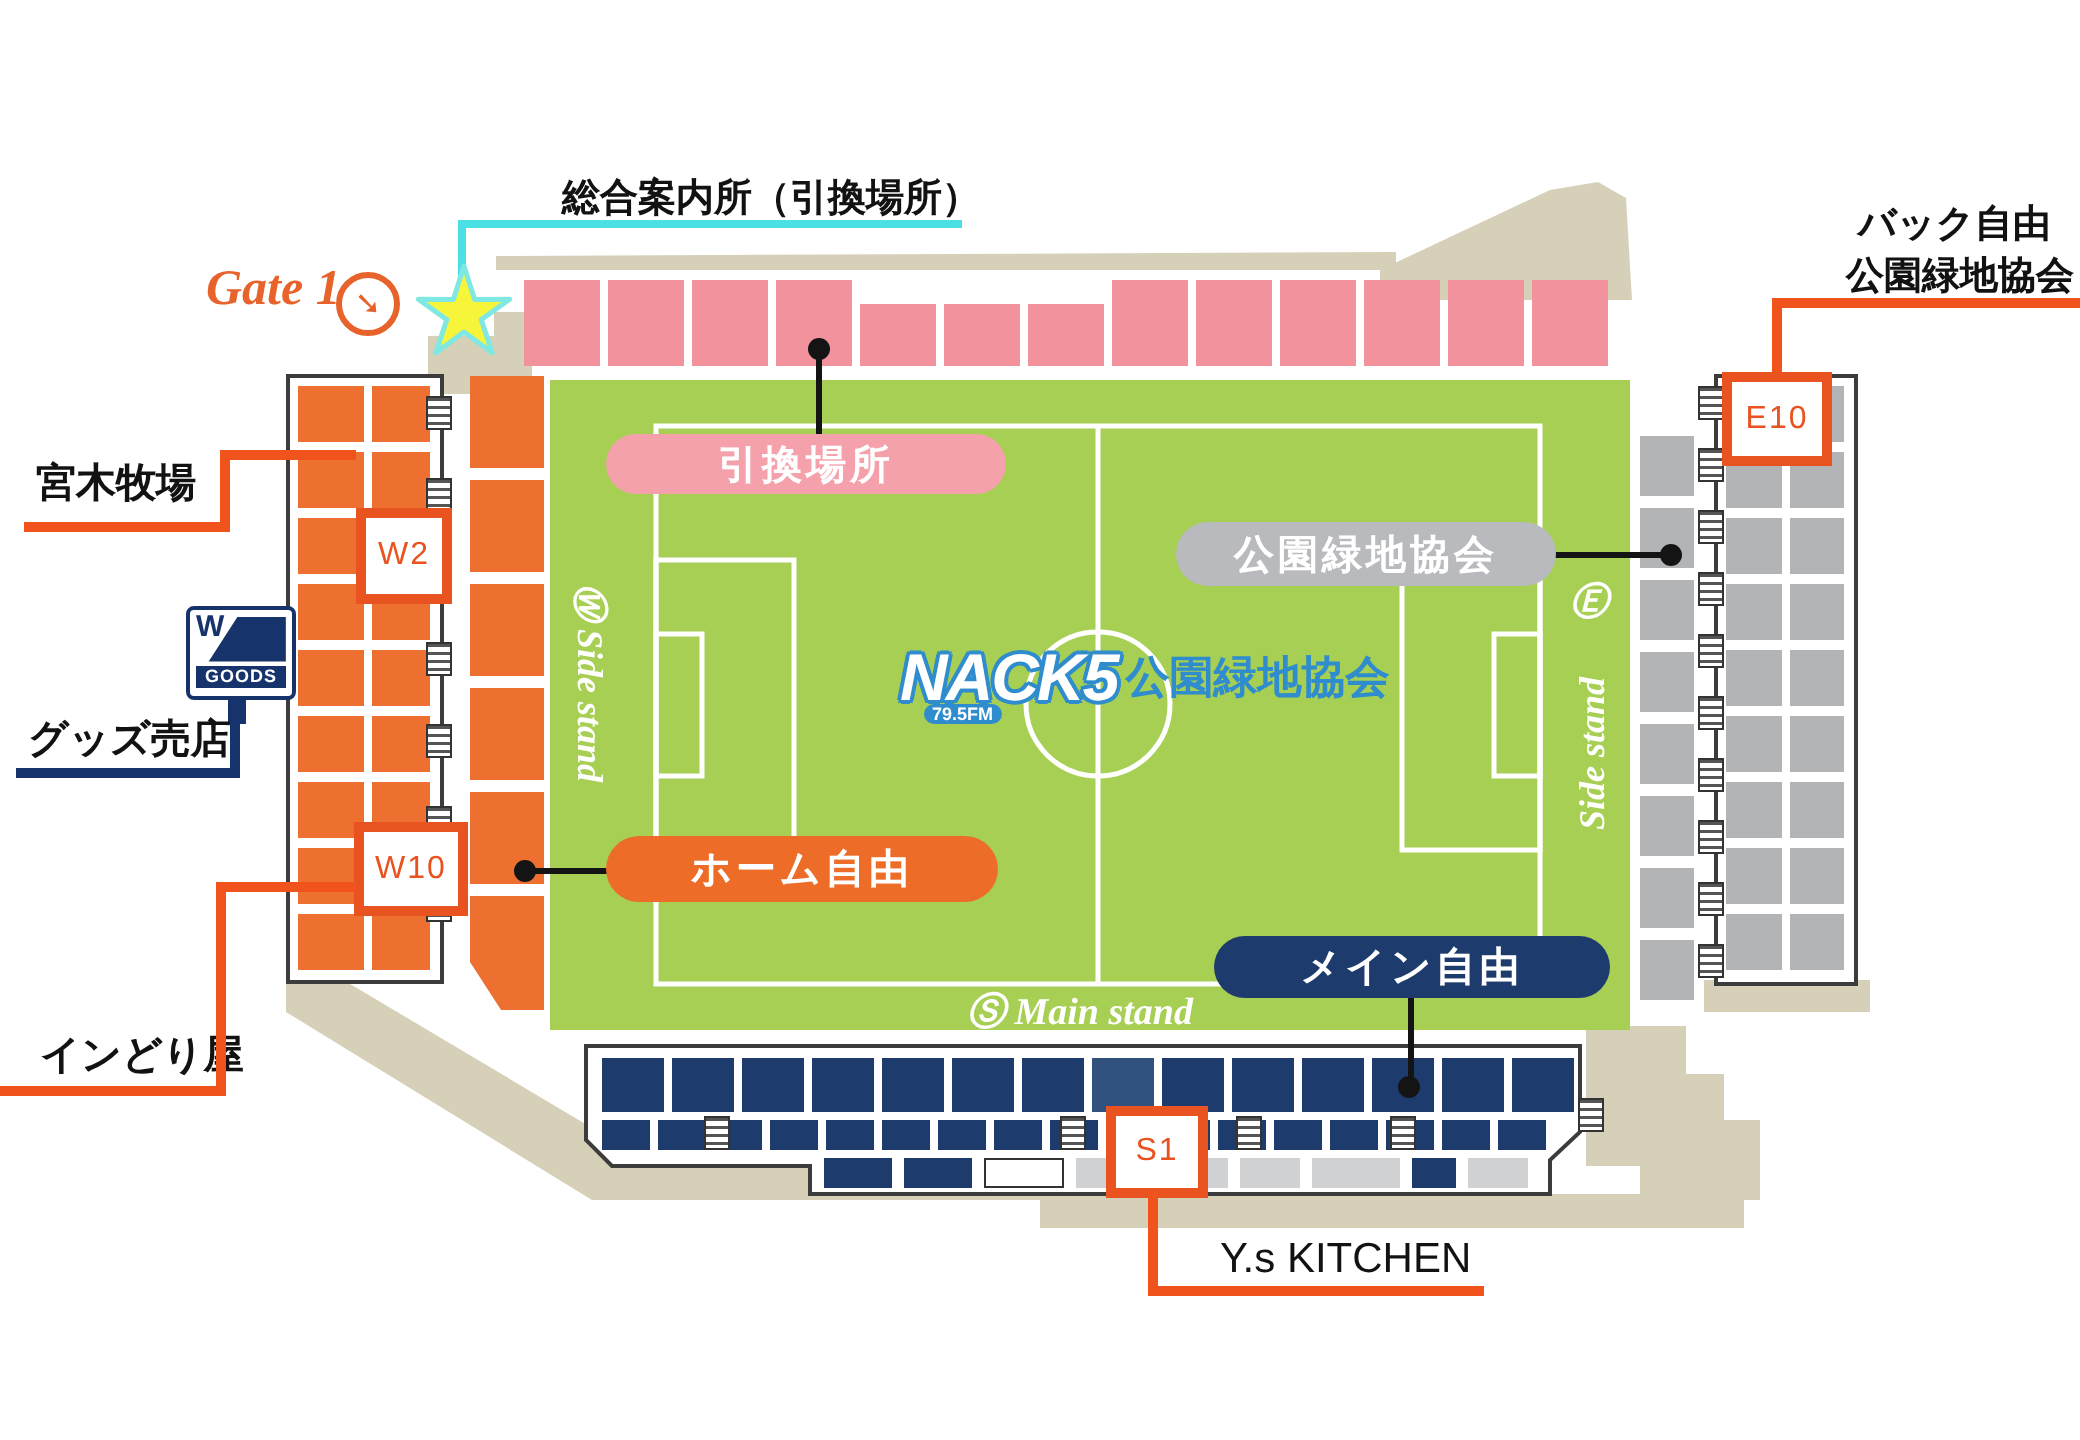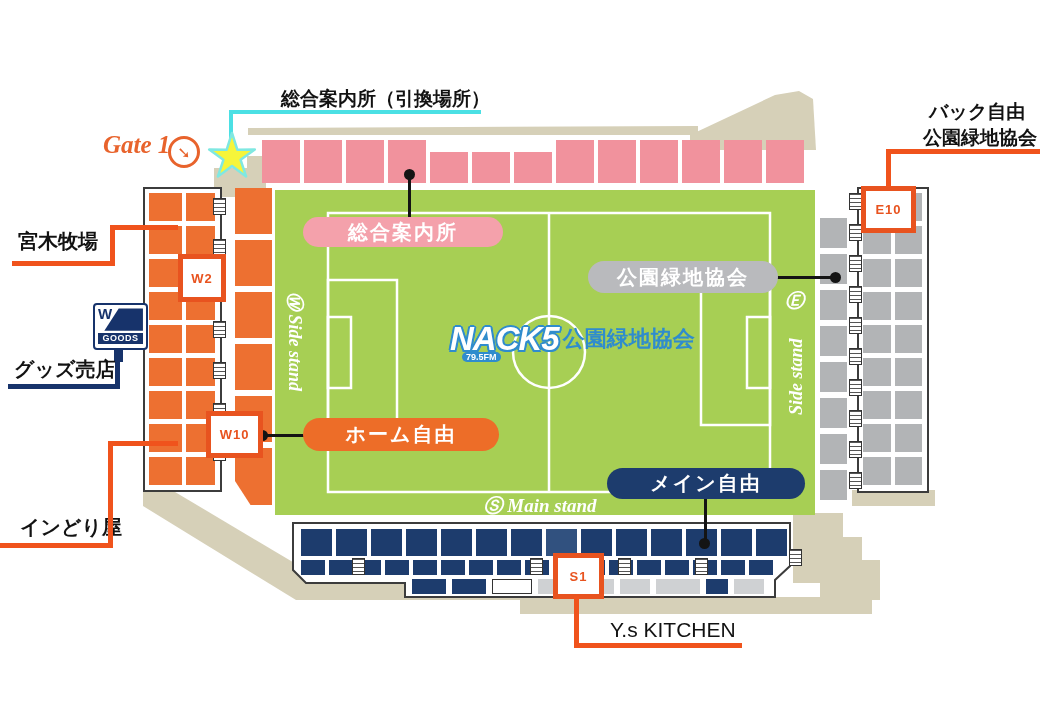--- a/index.html
+++ b/index.html
@@ -15,21 +15,21 @@
   #logo{position:absolute;left:450px;top:320px;z-index:2;display:flex;align-items:center;}
   #logo .nack{font:italic 900 33px "Liberation Sans",sans-serif;letter-spacing:-1px;color:#fff;position:relative;
     text-shadow:2px 0 0 #2f8ccd,-2px 0 0 #2f8ccd,0 2px 0 #2f8ccd,0 -2px 0 #2f8ccd,1.5px 1.5px 0 #2f8ccd,-1.5px -1.5px 0 #2f8ccd,1.5px -1.5px 0 #2f8ccd,-1.5px 1.5px 0 #2f8ccd;}
   #logo .sname{font-weight:900;font-size:22px;color:#2f8ccd;margin-left:4px;white-space:nowrap;}
   
   .badge{position:absolute;border-radius:17px;color:#fff;font-weight:bold;font-size:20px;letter-spacing:2px;
          display:flex;align-items:center;justify-content:center;z-index:5;white-space:nowrap;}
   .cline{position:absolute;background:#141414;z-index:4;}
   .cdot{position:absolute;width:11px;height:11px;border-radius:50%;background:#141414;z-index:4;}
   
-  .gbox{position:absolute;background:#fff;border:5px solid #e8531f;color:#e8531f;font-weight:bold;font-size:13px;
+  .gbox{position:absolute;background:#fff;border:5px solid #e8531f;color:#e8531f;font-weight:normal;font-size:16px;
         letter-spacing:1px;display:flex;align-items:center;justify-content:center;z-index:6;}
   
   .obox{position:absolute;background:#fff;border:2px solid #3c3c3c;z-index:2;}
   
   .lbl{position:absolute;color:#121212;font-weight:bold;font-size:20px;z-index:7;white-space:nowrap;}
   .seg{position:absolute;z-index:7;}
   .seg-or{background:#f0531c;}
   .seg-cy{background:#4be0e4;}
   .seg-nv{background:#17336b;}
   #gate-label{position:absolute;left:103px;top:131px;color:#e8632c;font:italic bold 25px "Liberation Serif","DejaVu Serif",serif;z-index:7;}
@@ -215,36 +215,36 @@
       <div style="position: absolute; left: 580px; top: 579px; width: 34px; height: 15px; background: rgb(207, 209, 211);"></div>
       <div style="position: absolute; left: 620px; top: 579px; width: 30px; height: 15px; background: rgb(207, 209, 211);"></div>
       <div style="position: absolute; left: 656px; top: 579px; width: 44px; height: 15px; background: rgb(207, 209, 211);"></div>
       <div style="position: absolute; left: 706px; top: 579px; width: 22px; height: 15px; background: rgb(29, 60, 109);"></div>
       <div style="position: absolute; left: 734px; top: 579px; width: 30px; height: 15px; background: rgb(207, 209, 211);"></div>
       <div class="stair" style="left: 789px; top: 549px;"></div>
     </div>
 
   <div class="cdot" style="left:404px;top:169px;"></div>
   <div class="cline" style="left:408px;top:178px;width:3px;height:40px;"></div>
-  <div class="badge" style="left:303px;top:217px;width:200px;height:30px;background:#f4a1ab;">総合案内所</div>
+  <div class="badge" style="left:303px;top:217px;width:200px;height:30px;background:#f4a1ab;">引換場所</div>
 
   <div class="cline" style="left:776px;top:276px;width:60px;height:3px;"></div>
   <div class="cdot" style="left:830px;top:272px;"></div>
   <div class="badge" style="left:588px;top:261px;width:190px;height:32px;background:#b9babd;">公園緑地協会</div>
 
   <div class="cline" style="left:265px;top:434px;width:40px;height:3px;"></div>
   <div class="cdot" style="left:257px;top:430px;"></div>
   <div class="badge" style="left:303px;top:418px;width:196px;height:33px;background:#ed6d28;">ホーム自由</div>
 
   <div class="cline" style="left:704px;top:497px;width:3px;height:46px;"></div>
   <div class="cdot" style="left:699px;top:538px;"></div>
   <div class="badge" style="left:607px;top:468px;width:198px;height:31px;background:#1d3c6d;">メイン自由</div>
 
   <div class="gbox" style="left:178px;top:218px;width:38px;height:38px;margin-top:36px;">W2</div>
-  <div class="gbox" style="left:177px;top:411px;width:47px;height:37px;margin-left:29px;">W10</div>
+  <div class="gbox" style="left:177px;top:411px;width:47px;height:37px;">W10</div>
   <div class="gbox" style="left:861px;top:186px;width:45px;height:37px;">E10</div>
   <div class="gbox" style="left:553px;top:553px;width:41px;height:36px;">S1</div>
 
   <div id="gate-label">Gate 1</div>
   <div id="gate-icon">➘</div>
   <svg class="abs" width="52" height="52" style="left:206px;top:131px;z-index:8;" viewBox="-26 -26 52 52">
     <polygon points="0,-24 5.3,-7.3 22.8,-7.4 8.6,2.8 14.1,19.4 0,9 -14.1,19.4 -8.6,2.8 -22.8,-7.4 -5.3,-7.3" fill="#f6f53a" stroke="#7fe8e2" stroke-width="2.5" stroke-linejoin="round"></polygon>
   </svg>
   <div class="seg seg-cy" style="left:229px;top:112px;width:4px;height:26px;"></div>
   <div class="seg seg-cy" style="left:229px;top:110px;width:252px;height:4px;"></div>

